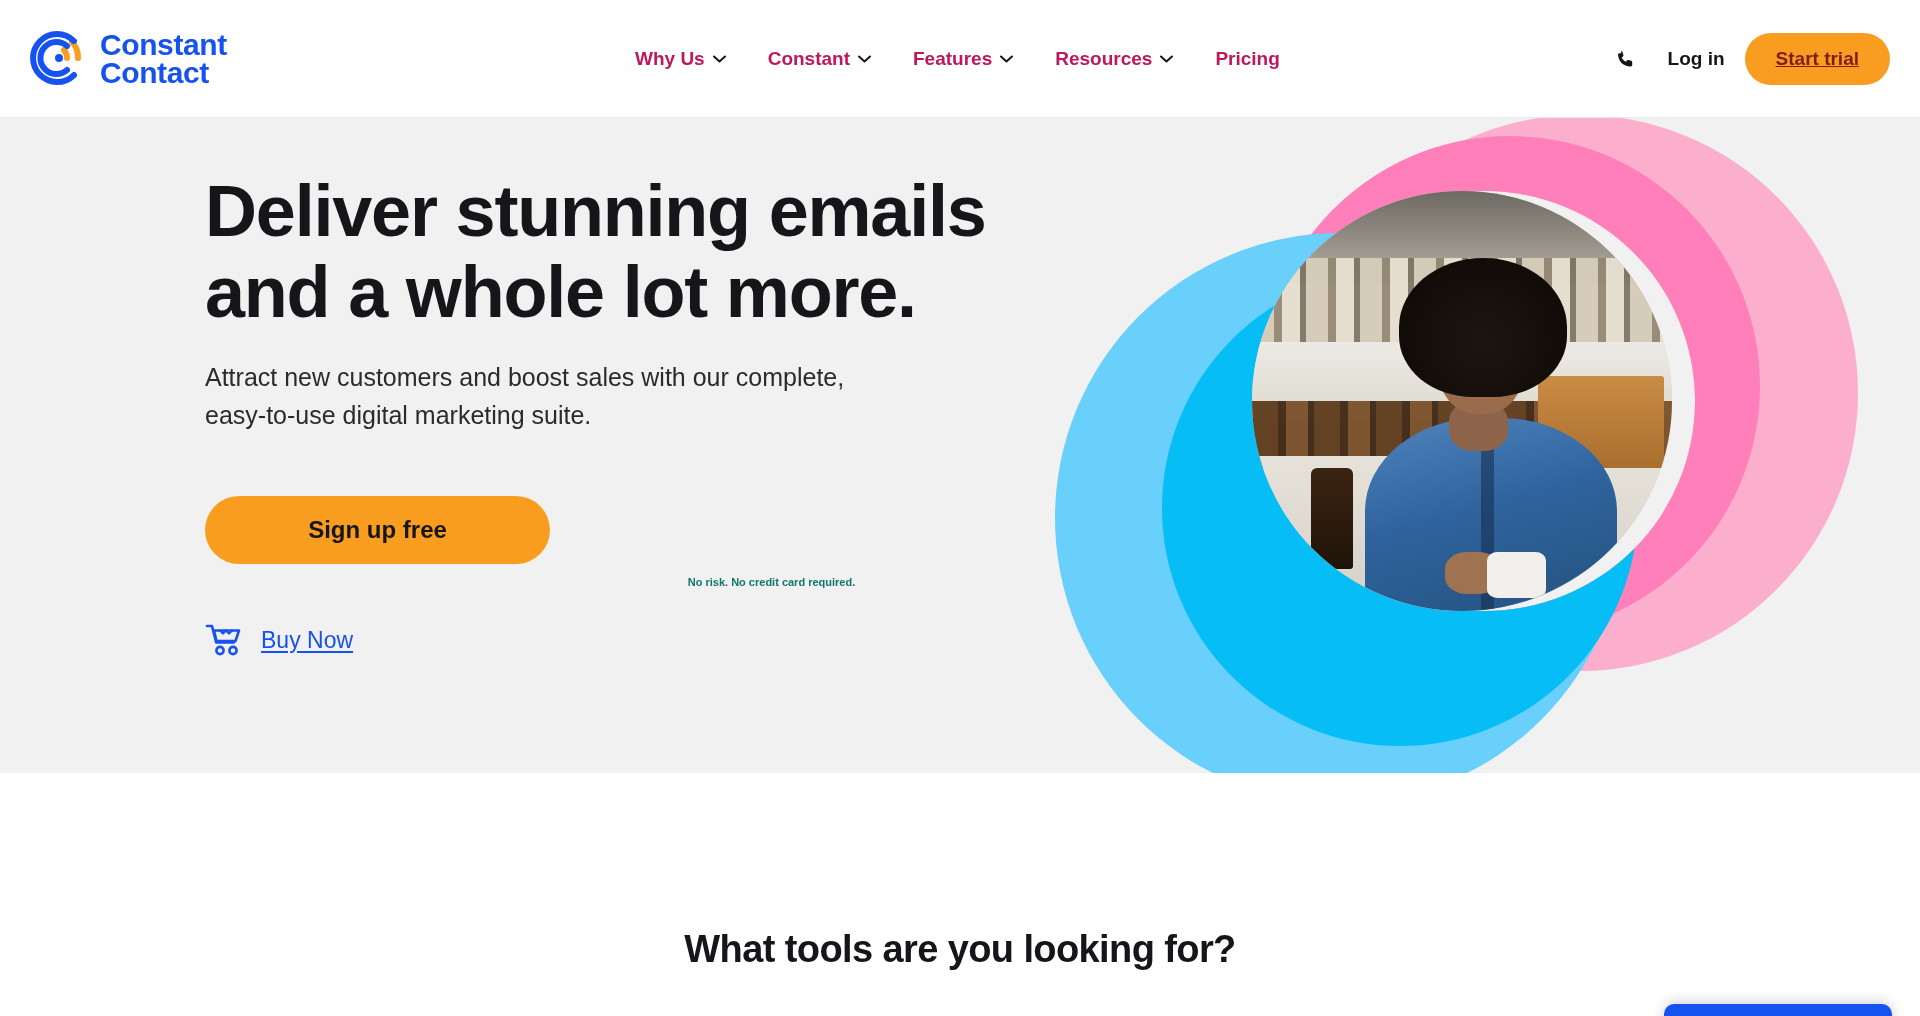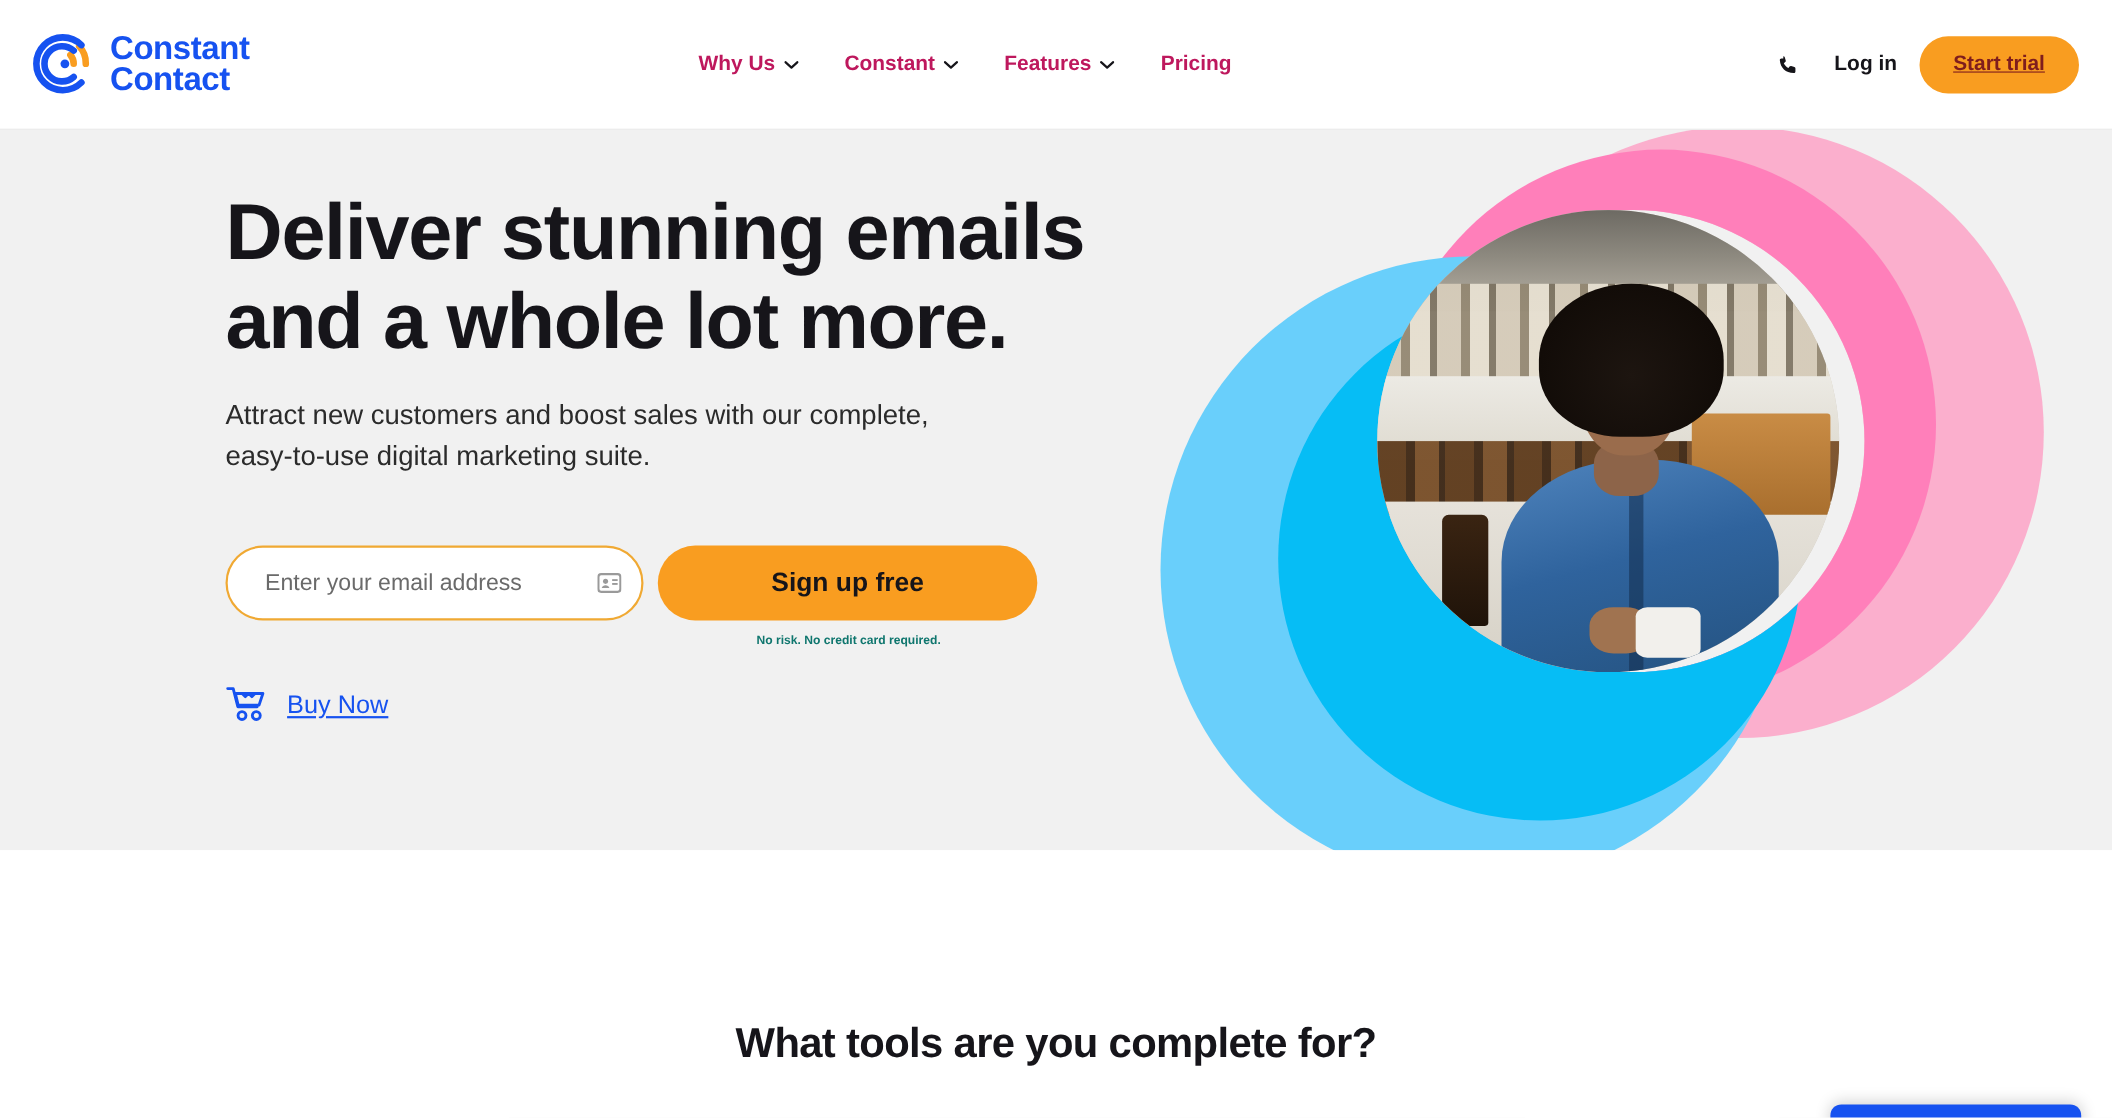--- a/index.html
+++ b/index.html
@@ -268,20 +268,26 @@
         </svg>
       </div>
       <div class="nav-item">
         <span>Constant</span>
         <svg class="chev" viewBox="0 0 13 8">
           <path d="M1 1.5 L6.5 6.5 L12 1.5" stroke="#16151a" stroke-width="2" fill="none" stroke-linecap="round" stroke-linejoin="round"></path>
         </svg>
       </div>
       <div class="nav-item">
         <span>Features</span>
+        <svg class="chev" viewBox="0 0 13 8">
+          <path d="M1 1.5 L6.5 6.5 L12 1.5" stroke="#16151a" stroke-width="2" fill="none" stroke-linecap="round" stroke-linejoin="round"></path>
+        </svg>
+      </div>
+      <div class="nav-item">
+        <span>Resources</span>
         <svg class="chev" viewBox="0 0 13 8">
           <path d="M1 1.5 L6.5 6.5 L12 1.5" stroke="#16151a" stroke-width="2" fill="none" stroke-linecap="round" stroke-linejoin="round"></path>
         </svg>
       </div>
       <div class="nav-item">
         <span>Pricing</span>
       </div>
     </nav>
 
     <div class="header-right">
@@ -348,47 +354,37 @@
       <h1 class="hero-title">
         <span>Deliver stunning emails</span><br>
         <span>and a whole lot more.</span>
       </h1>
       <p class="hero-sub">
         <span>Attract new customers and boost sales with our</span>
         <span>complete, easy-to-use digital marketing suite.</span>
       </p>
 
       <div class="form-row">
-        <div class="email-field">
-          <input class="email-input" type="text" placeholder="Enter your email address" style="">
-          <svg class="card-icon" viewBox="0 0 22 18">
-            <rect x="1" y="1" width="20" height="16" rx="2.5" fill="none" stroke="#9a9a9a" stroke-width="2"></rect>
-            <circle cx="7.5" cy="7.5" r="2.3" fill="#9a9a9a"></circle>
-            <path d="M4 13.6c.5-1.7 1.9-2.6 3.5-2.6s3 .9 3.5 2.6z" fill="#9a9a9a"></path>
-            <rect x="13.5" y="5.5" width="5" height="1.7" fill="#9a9a9a"></rect>
-            <rect x="13.5" y="9" width="5" height="1.7" fill="#9a9a9a"></rect>
-          </svg>
-        </div>
         <button class="signup-btn">Sign up free</button>
       </div>
 
       <div class="disclaimer">No risk. No credit card required.</div>
 
       <a class="buynow-row">
         <svg class="cart-icon" viewBox="0 0 38 34">
           <path d="M2 3h5l4.2 16.5h17.6" stroke="#1652F0" stroke-width="2.6" fill="none" stroke-linecap="round" stroke-linejoin="round"></path>
           <path d="M9 7.5h25l-3.5 10.5h-19z" stroke="#1652F0" stroke-width="2.6" fill="none" stroke-linejoin="round"></path>
           <path d="M15 7.5l3 3 3-3 3 3 3-3" stroke="#1652F0" stroke-width="2.3" fill="none" stroke-linejoin="round"></path>
           <circle cx="15" cy="27.5" r="3.6" stroke="#1652F0" stroke-width="2.6" fill="none"></circle>
           <circle cx="28" cy="27.5" r="3.6" stroke="#1652F0" stroke-width="2.6" fill="none"></circle>
         </svg>
         <span class="buynow-text">Buy Now</span>
       </a>
     </div>
   </section>
 
   <section class="tools">
-    <h2 class="tools-title">What tools are you complete for?</h2>
+    <h2 class="tools-title">What tools are you looking for?</h2>
   </section>
 
   <div class="chat-widget"></div>
 
 </div>
 
 </body></html>

